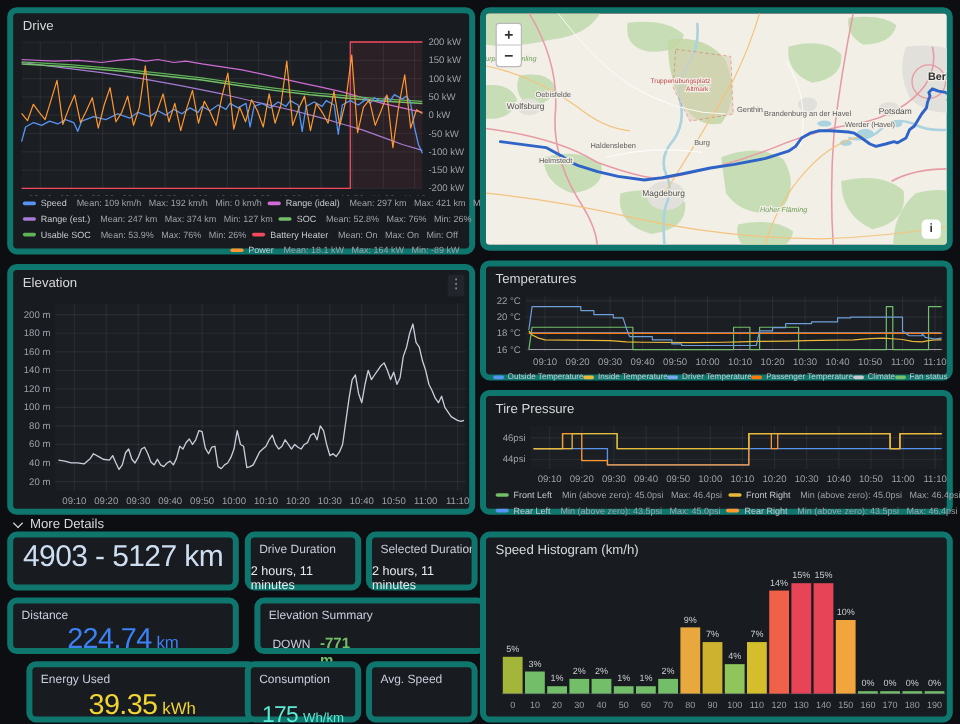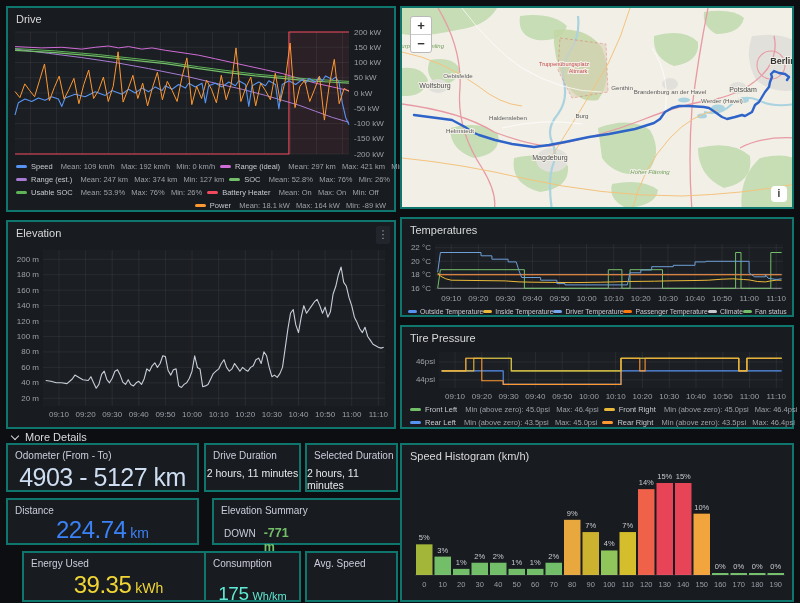--- a/index.html
+++ b/index.html
@@ -1,18 +1,18 @@
 <!DOCTYPE html>
 <html><head>
 <meta charset="utf-8">
 <style>
   html,body{margin:0;padding:0;}
   body{width:800px;height:603px;background:#0d0e12;position:relative;overflow:hidden;
        font-family:"Liberation Sans",sans-serif;-webkit-font-smoothing:antialiased;}
-  .panel{position:absolute;background:#181b1f;border:2px solid #0f766e;border-radius:0;box-sizing:border-box;}
+  .panel{position:absolute;background:#181b1f;border:5px solid #0f766e;border-radius:8px;box-sizing:border-box;}
   .ptitle{margin:0;padding:5px 8px 2px;font-size:11px;font-weight:500;color:#d8d9da;line-height:13px;
           white-space:nowrap;overflow:hidden;}
   svg{display:block;}
   .ax{font-size:8px;fill:#9da1a8;}
   
   .lrow{display:flex;gap:5px;padding:0 8px;align-items:center;height:13px;}
   .lrow.right{justify-content:flex-end;}
   .litem{display:flex;align-items:center;gap:4px;font-size:7.5px;color:#9ea3aa;white-space:pre;cursor:pointer;}
   .litem .lname{color:#c7cad0;}
   .ldash{width:11px;height:3px;border-radius:2px;flex:none;}
@@ -374,21 +374,20 @@
         <polyline points="32.7,138.5 38.0,139.3 43.3,140.8 48.6,140.8 54.0,141.6 59.3,137.0 61.9,133.1 67.3,136.2 69.9,137.7 75.2,138.5 77.9,134.7 80.6,140.8 83.2,146.2 85.9,142.4 88.6,132.3 91.2,129.2 93.9,137.7 96.5,140.8 99.2,136.2 101.9,129.2 104.5,127.7 107.2,133.1 109.8,140.1 112.5,142.4 115.2,137.7 117.8,142.4 120.5,143.9 123.2,140.8 125.8,139.3 128.5,142.4 131.1,137.0 133.8,126.9 136.5,129.2 139.1,123.8 141.8,120.8 144.4,125.4 147.1,121.5 149.8,113.8 152.4,114.6 155.1,128.5 157.8,133.1 160.4,127.7 163.1,126.9 165.7,143.9 168.4,145.5 171.1,142.4 173.7,140.8 176.4,136.2 179.0,129.2 181.7,113.8 184.4,125.4 187.0,126.9 189.7,144.7 192.4,143.9 195.0,142.4 197.7,137.0 200.3,131.6 203.0,129.2 205.7,126.9 208.3,121.5 211.0,117.7 213.6,125.4 216.3,129.2 219.0,126.9 221.6,121.5 224.3,125.4 226.9,129.2 229.6,125.4 232.3,127.7 234.9,129.2 237.6,125.4 240.3,123.8 242.9,117.7 245.6,116.1 248.2,121.5 250.9,109.9 253.6,113.8 256.2,125.4 258.9,134.7 261.5,133.1 264.2,135.4 266.9,131.6 269.5,125.4 272.2,106.1 274.9,86.8 277.5,71.3 280.2,67.5 282.8,82.9 285.5,90.6 288.2,75.2 290.8,63.6 293.5,71.3 296.1,67.5 298.8,63.6 301.5,59.7 304.1,57.4 306.8,63.6 309.5,71.3 312.1,65.1 314.8,75.2 317.4,69.8 320.1,52.0 322.8,44.3 325.4,32.7 328.1,25.0 330.7,40.4 333.4,44.3 336.1,55.9 338.7,63.6 341.4,75.2 344.1,80.6 346.7,86.8 349.4,90.6 352.0,85.2 354.7,94.5 357.4,98.4 360.0,102.2 362.7,103.8 365.3,105.3 368.0,106.1 370.7,105.3" fill="none" stroke="#C8CED9" stroke-width="1.1" opacity="1" stroke-linejoin="round"></polyline>
       </svg>
   </section>
 
   <div class="rowhdr">
     <span class="chev"></span>
     <span>More Details</span>
   </div>
 
   <section class="panel" style="left:6px;top:443px;width:193px;height:49px">
-    <div class="stitle">Odometer (From - To)</div>
     <div class="sval" style="color:#CEDEF2">
         <span class="num" style="font-size:25px">4903 - 5127 km</span>
       </div>
   </section>
 
   <section class="panel" style="left:204px;top:443px;width:97px;height:49px">
     <div class="stitle">Drive Duration</div>
     <div class="sval" style="color:#E8EAED;margin-top:6px">
         <span class="num" style="font-size:10.5px;letter-spacing:0">2 hours, 11 minutes</span>
       </div>

